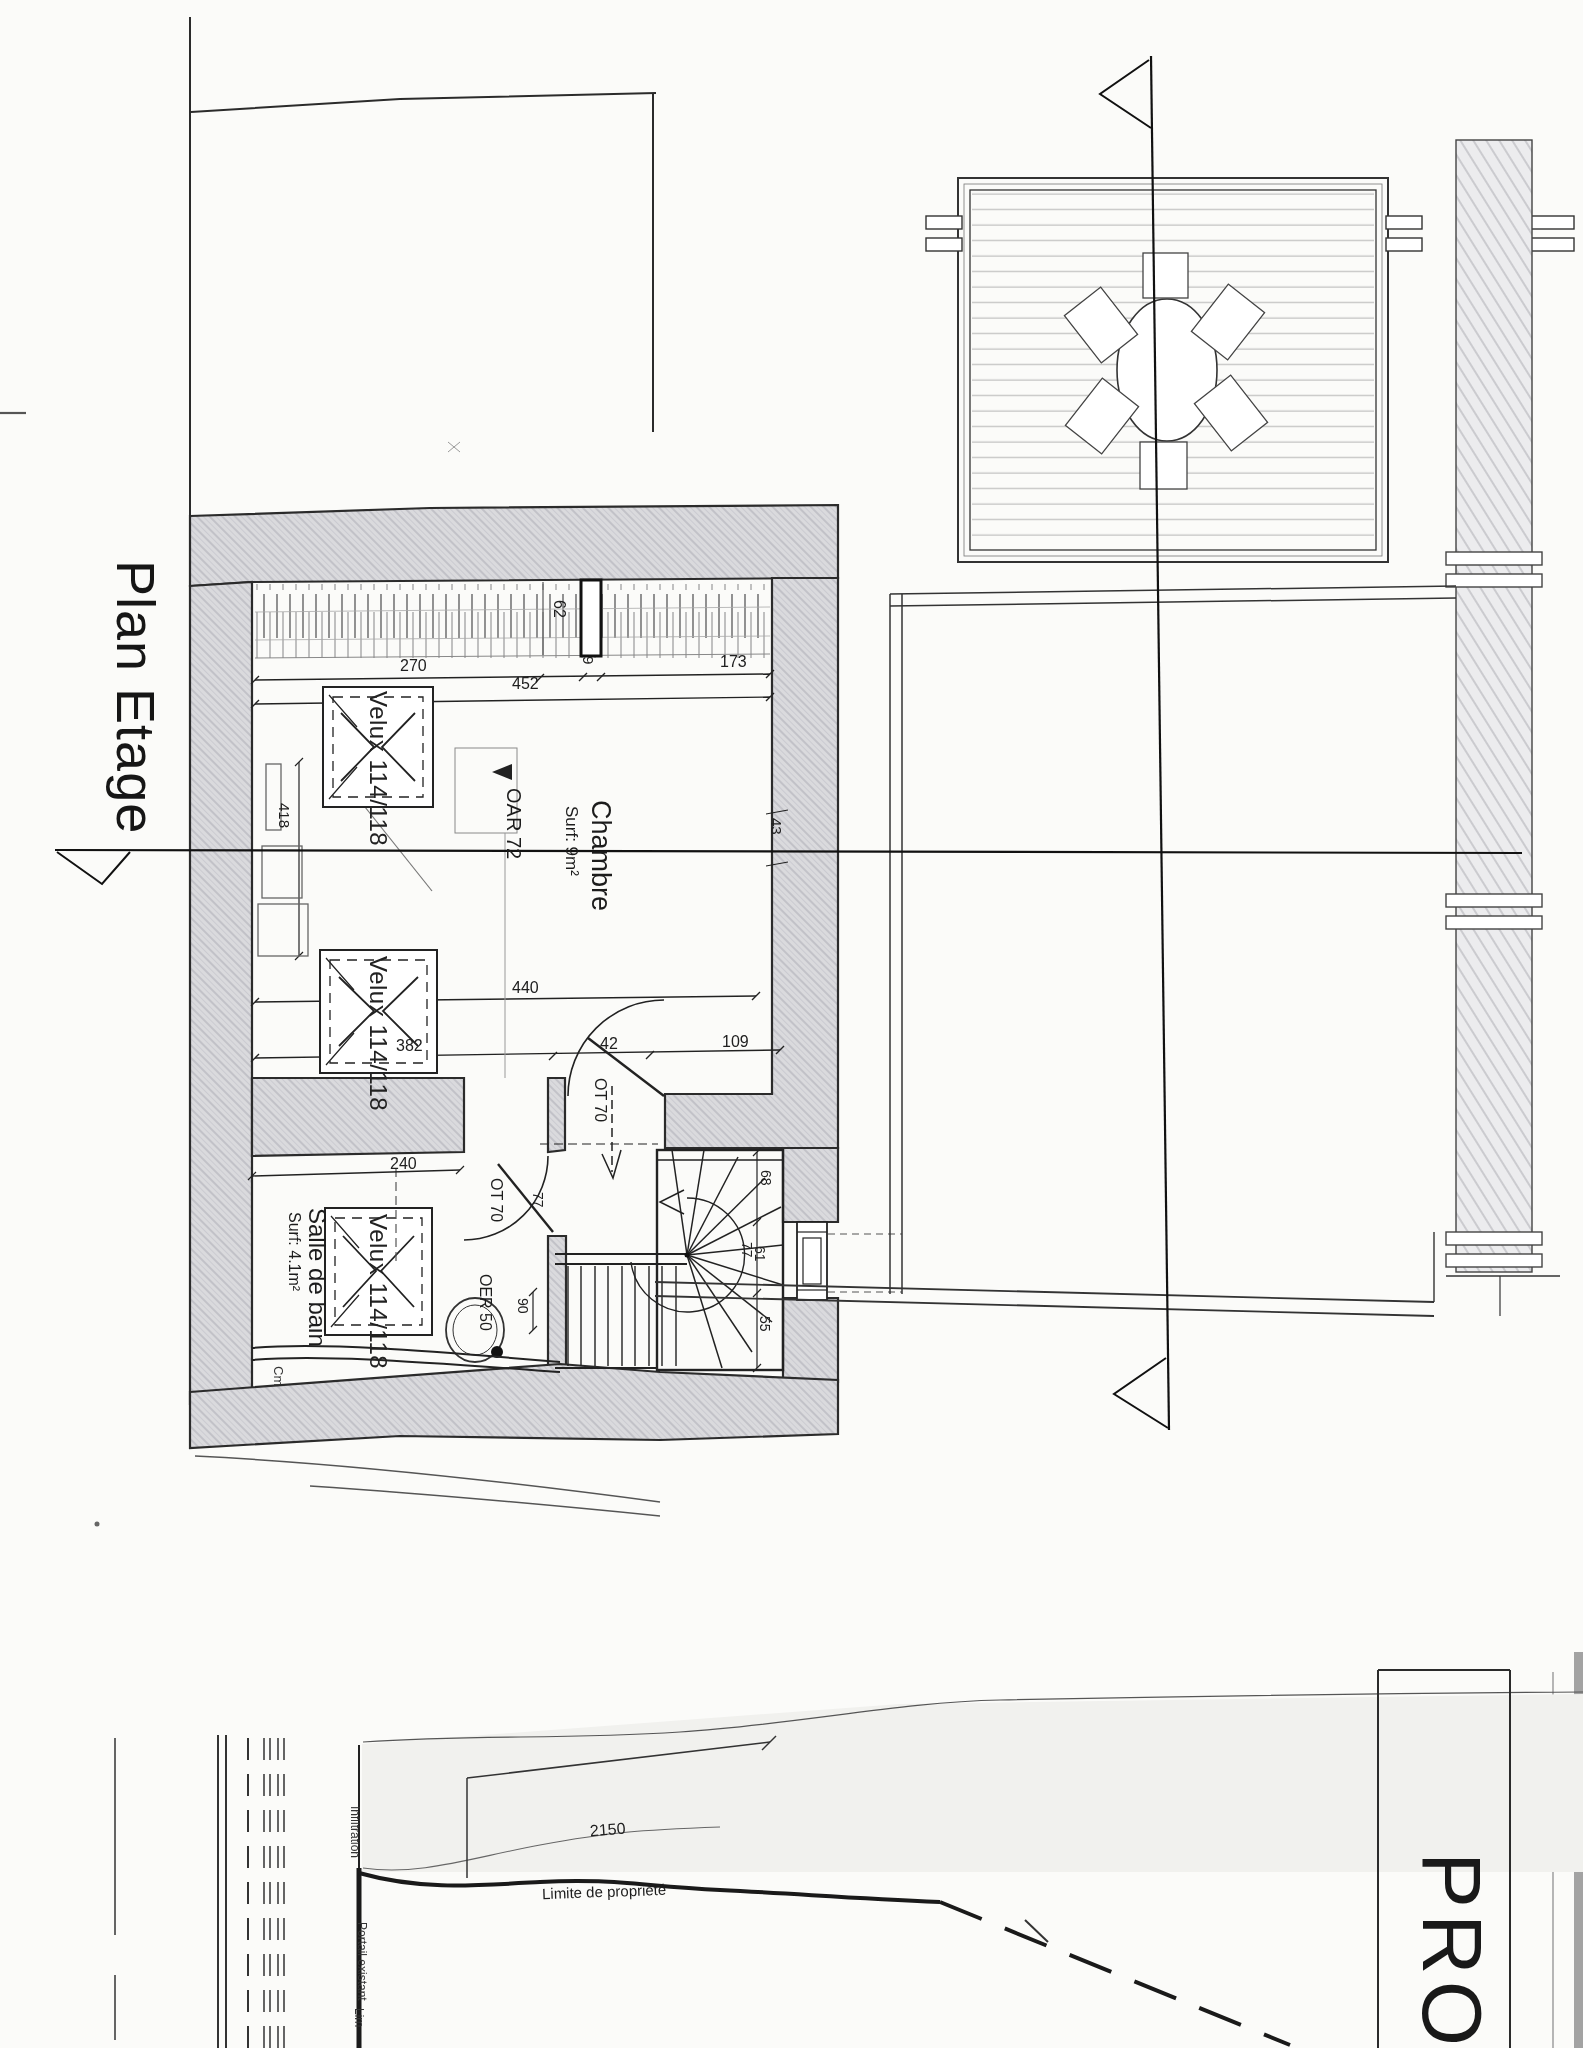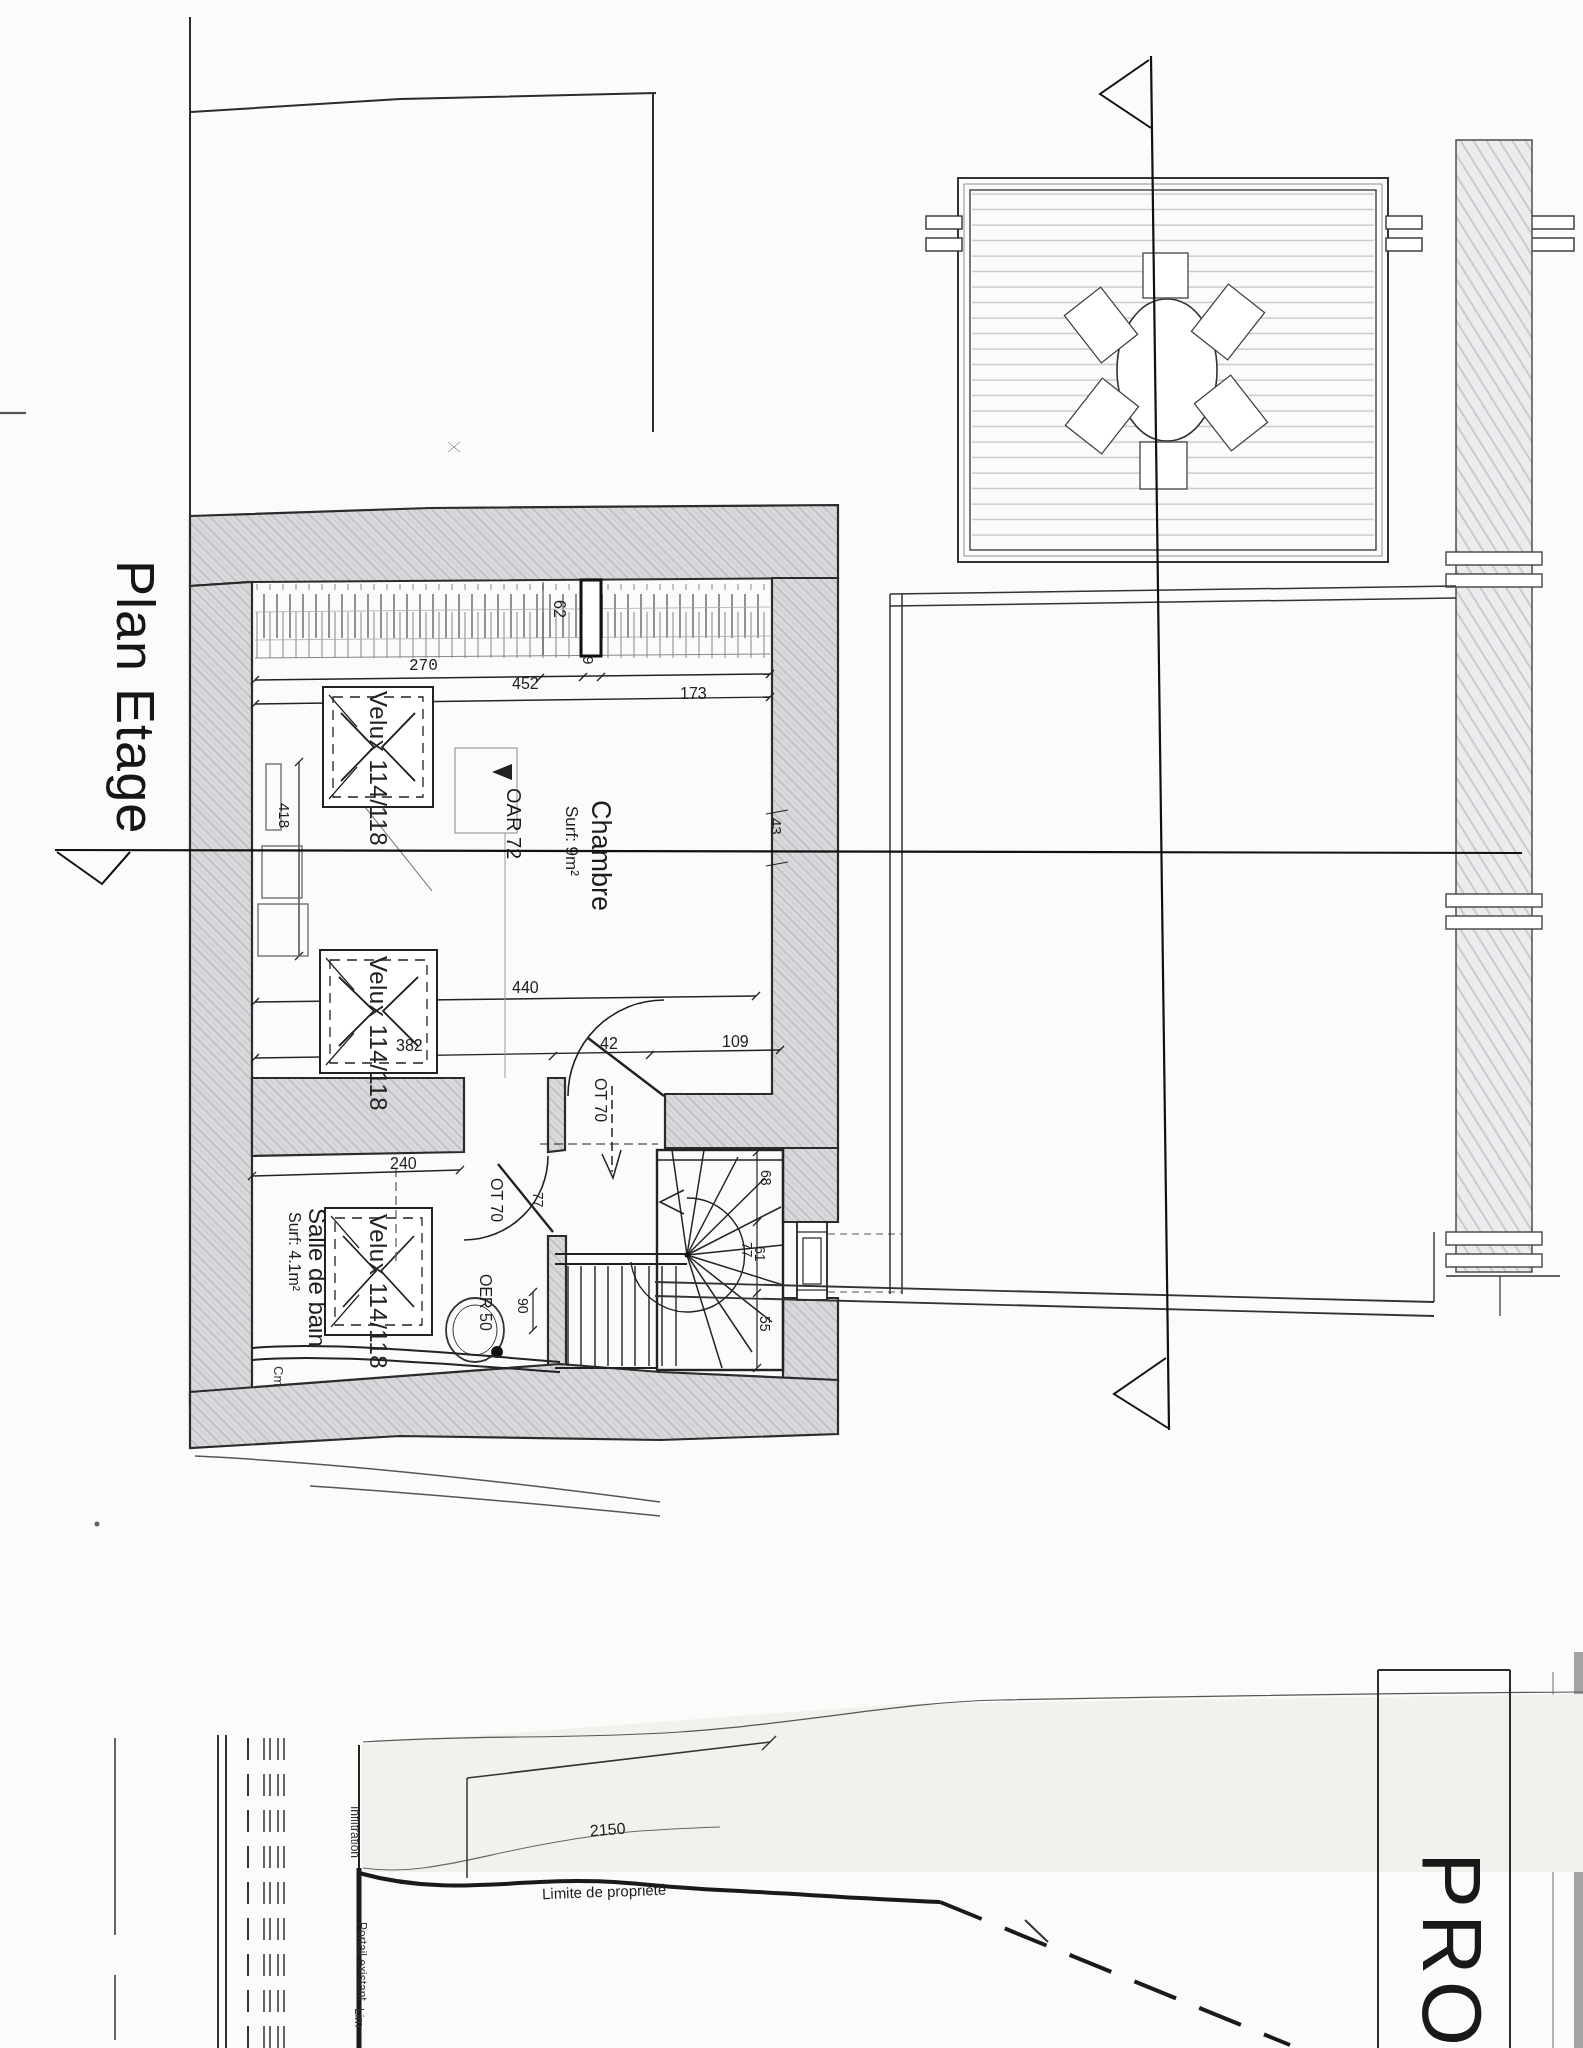--- a/index.html
+++ b/index.html
@@ -326,23 +326,23 @@
 <div class="lab vlab room-surf" style="left:580px;top:806px;">Surf: 9m²</div>
 
 <div class="lab vlab room-name" style="left:330px;top:1208px;font-size:24px;">Salle de bain</div>
 <div class="lab vlab room-surf" style="left:302px;top:1212px;font-size:16px;">Surf: 4.1m²</div>
 
 <div class="lab vlab tag" style="left:608px;top:1078px;">OT 70</div>
 <div class="lab vlab tag" style="left:504px;top:1178px;">OT 70</div>
 <div class="lab vlab tag" style="left:493px;top:1274px;">OER 50</div>
 <div class="lab vlab site-sm" style="left:285px;top:1366px;font-size:13px;">Cm</div>
 
-<div class="lab dim" style="left:409px;top:658px;font-family:Liberation Mono, monospace;">270</div>
+<div class="lab dim" style="left:400px;top:658px;">270</div>
 <div class="lab dim" style="left:512px;top:676px;">452</div>
-<div class="lab dim" style="left:680px;top:654px;margin-top:32px;">173</div>
+<div class="lab dim" style="left:720px;top:654px;">173</div>
 <div class="lab dim" style="left:512px;top:980px;">440</div>
 <div class="lab dim" style="left:396px;top:1038px;">382</div>
 <div class="lab dim" style="left:600px;top:1036px;">42</div>
 <div class="lab dim" style="left:706px;top:1034px;margin-left:16px;">109</div>
 <div class="lab dim" style="left:390px;top:1156px;">240</div>
 
 <div class="lab vlab dim" style="left:567px;top:600px;">62</div>
 <div class="lab vlab dim-sm" style="left:596px;top:656px;font-size:15px;">9</div>
 <div class="lab vlab dim-sm" style="left:292px;top:803px;font-size:15px;">418</div>
 <div class="lab vlab dim-sm" style="left:784px;top:818px;font-size:15px;">43</div>

